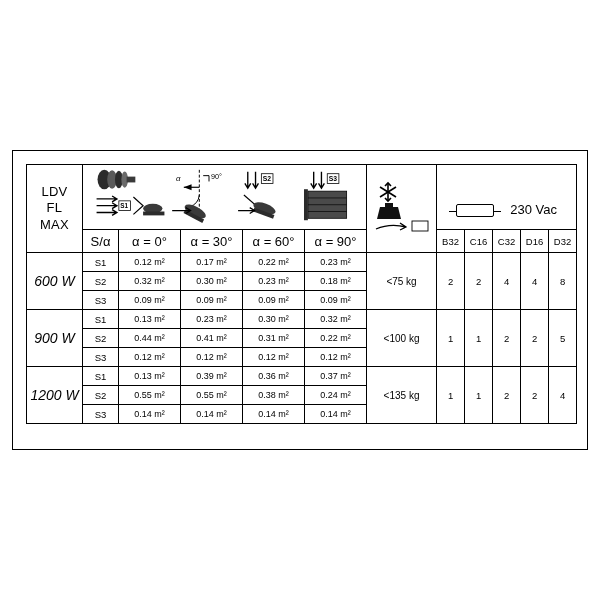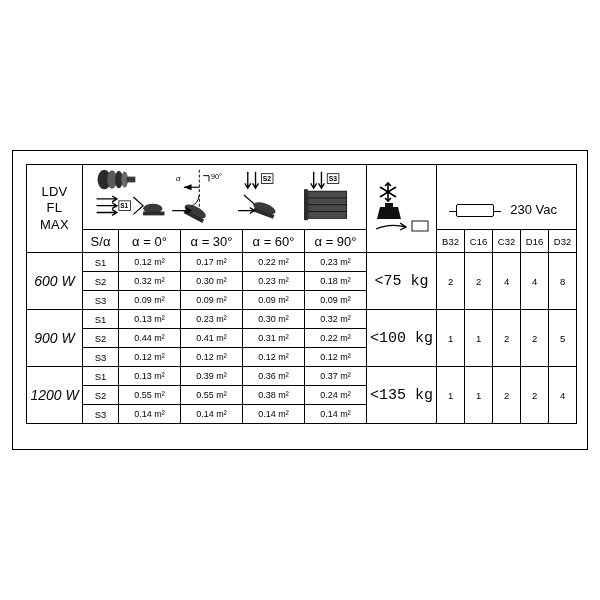--- a/index.html
+++ b/index.html
@@ -73,23 +73,22 @@
     font-size: 9.5px;
     width: 34px;
   }
   .val {
     font-size: 9px;
     text-align: left;
     padding-left: 7px;
     height: 18px;
   }
   .weight {
-    font-size: 15px;
-    font-weight: bold;
-    font-family: Liberation Mono, monospace;
+    font-size: 10px;
+    font-weight: bold;
   }
   .bcell {
     font-size: 9.5px;
     font-weight: bold;
     width: 30px;
   }
   .breaker-hdr {
     font-size: 9.5px;
     font-weight: bold;
     height: 20px;

